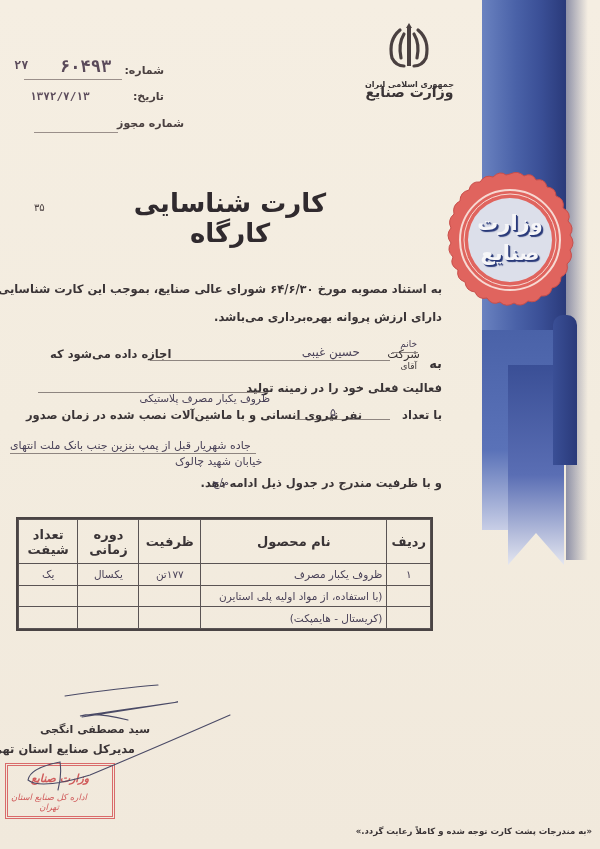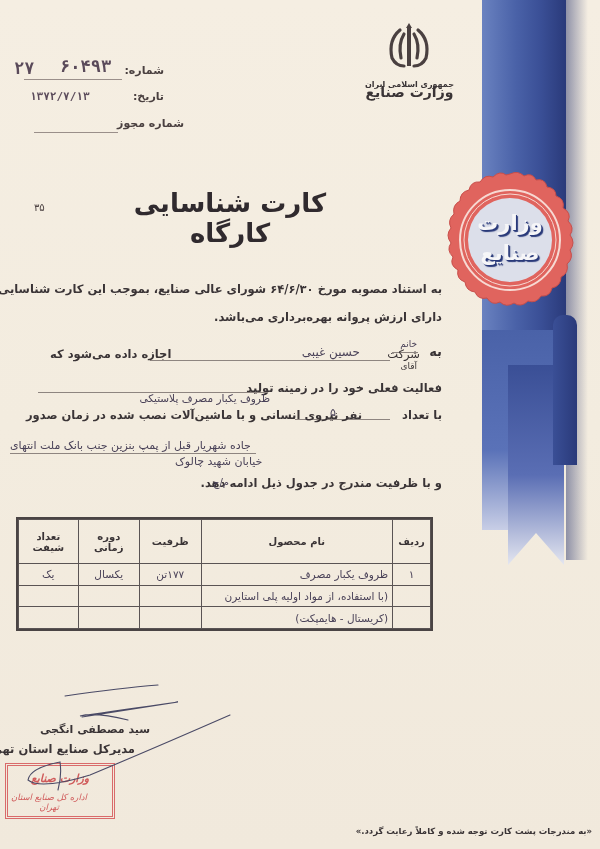--- a/index.html
+++ b/index.html
@@ -51,21 +51,21 @@
 
     
     .line { position: absolute; direction: rtl; white-space: nowrap; font-size: 11.5px; font-weight: bold; color: #3a3436; }
     .fill { position: absolute; border-bottom: 1px solid #8e8580; }
     .hand { position: absolute; direction: rtl; white-space: nowrap; font-size: 11px; color: #4a4258; }
 
     
     .tbl { position: absolute; left: 16px; top: 517px; width: 417px; height: 114px; border: 2px solid #4a4444; border-collapse: collapse; }
     .tbl table { width: 100%; height: 100%; border-collapse: collapse; direction: rtl; }
     .tbl td, .tbl th { border: 1px solid #5a5454; font-size: 10.5px; font-weight: bold; color: #3a3436; text-align: center; padding: 0 4px; }
-    .tbl th { height: 44px; font-size: 10px; }
+    .tbl th { height: 44px; font-size: 13px; }
     .tbl td.product { text-align: right; font-weight: normal; color: #4a4258; margin-left: 48px; }
     .tbl td.hw { font-weight: normal; color: #4a4258; }
 
     
     .sig-name { position: absolute; left: 30px; top: 723px; width: 130px; text-align: center; direction: rtl; font-size: 11px; font-weight: bold; }
     .sig-role { position: absolute; left: 0px; top: 742px; width: 135px; text-align: right; direction: rtl; font-size: 11.5px; font-weight: bold; white-space: nowrap; overflow: hidden; }
     .stamp { position: absolute; left: 5px; top: 763px; width: 110px; height: 56px; border: 3px double #d96a6a; }
     .stamp-l1 { position: absolute; left: 5px; top: 772px; width: 110px; text-align: center; direction: rtl; font-size: 11px; font-style: italic; font-weight: bold; color: #d05a5a; }
     .stamp-l2 { position: absolute; left: 5px; top: 792px; width: 88px; text-align: center; direction: rtl; font-size: 8.5px; font-style: italic; color: #d05a5a; }
     .signature { position: absolute; left: 0; top: 680px; width: 240px; height: 130px; }
@@ -93,21 +93,21 @@
   </svg>
   <div class="seal-text">
     <div>وزارت</div>
     <div>صنایع</div>
   </div>
 
   <div class="meta-row" style="top:64px;">
     <span class="meta-label">شماره:</span>
     <span class="meta-line"></span>
     <span class="meta-value" style="left:46px; top:-8px; font-size:17px;">۶۰۴۹۳</span>
-    <span class="meta-value" style="left:0px; top:-6px; font-size:17px;">۲۷</span>
+    <span class="meta-value" style="left:0px; top:-6px; font-size:12px;">۲۷</span>
   </div>
   <div class="meta-row" style="top:90px;">
     <span class="meta-label">تاریخ:</span>
     <span class="meta-value" style="left:16px; top:0px; font-size:11px;">۱۳۷۲/۷/۱۳</span>
   </div>
   <div class="meta-row" style="top:117px; width:170px;">
     <span class="meta-label">شماره مجوز</span>
     <span class="meta-line" style="right:66px; left:20px;"></span>
   </div>
 
@@ -123,21 +123,21 @@
   </svg>
   <div class="emblem-sub">جمهوری اسلامی ایران</div>
   <div class="emblem-ministry">وزارت صنایع</div>
 
   <div class="title">کارت شناسایی کارگاه</div>
   <div class="serial">۳۵</div>
 
   <div class="line" style="right:158px; top:282px;">به استناد مصوبه مورخ ۶۴/۶/۳۰ شورای عالی صنایع، بموجب این کارت شناسایی که</div>
   <div class="line" style="right:158px; top:310px;">دارای ارزش پروانه بهره‌برداری می‌باشد.</div>
 
-  <div class="line" style="right:158px; top:344px; font-size:13px;">به</div>
+  <div class="line" style="right:158px; top:356px; font-size:13px;">به</div>
   <div class="hand" style="right:183px; top:339px; font-size:9px;">خانم</div>
   <div class="fill" style="left:392px; width:26px; top:352px;"></div>
   <div class="line" style="right:180px; top:347px; font-weight:normal;">شرکت</div>
   <div class="line" style="right:183px; top:361px; font-size:9px; font-weight:normal;">آقای</div>
   <div class="fill" style="left:150px; width:240px; top:360px;"></div>
   <div class="hand" style="right:240px; top:345px; font-size:12px;">حسین غیبی</div>
   <div class="line" style="left:50px; top:347px;">اجازه داده می‌شود که</div>
 
   <div class="line" style="right:158px; top:381px;">فعالیت فعلی خود را در زمینه تولید</div>
   <div class="fill" style="left:38px; width:230px; top:392px;"></div>

